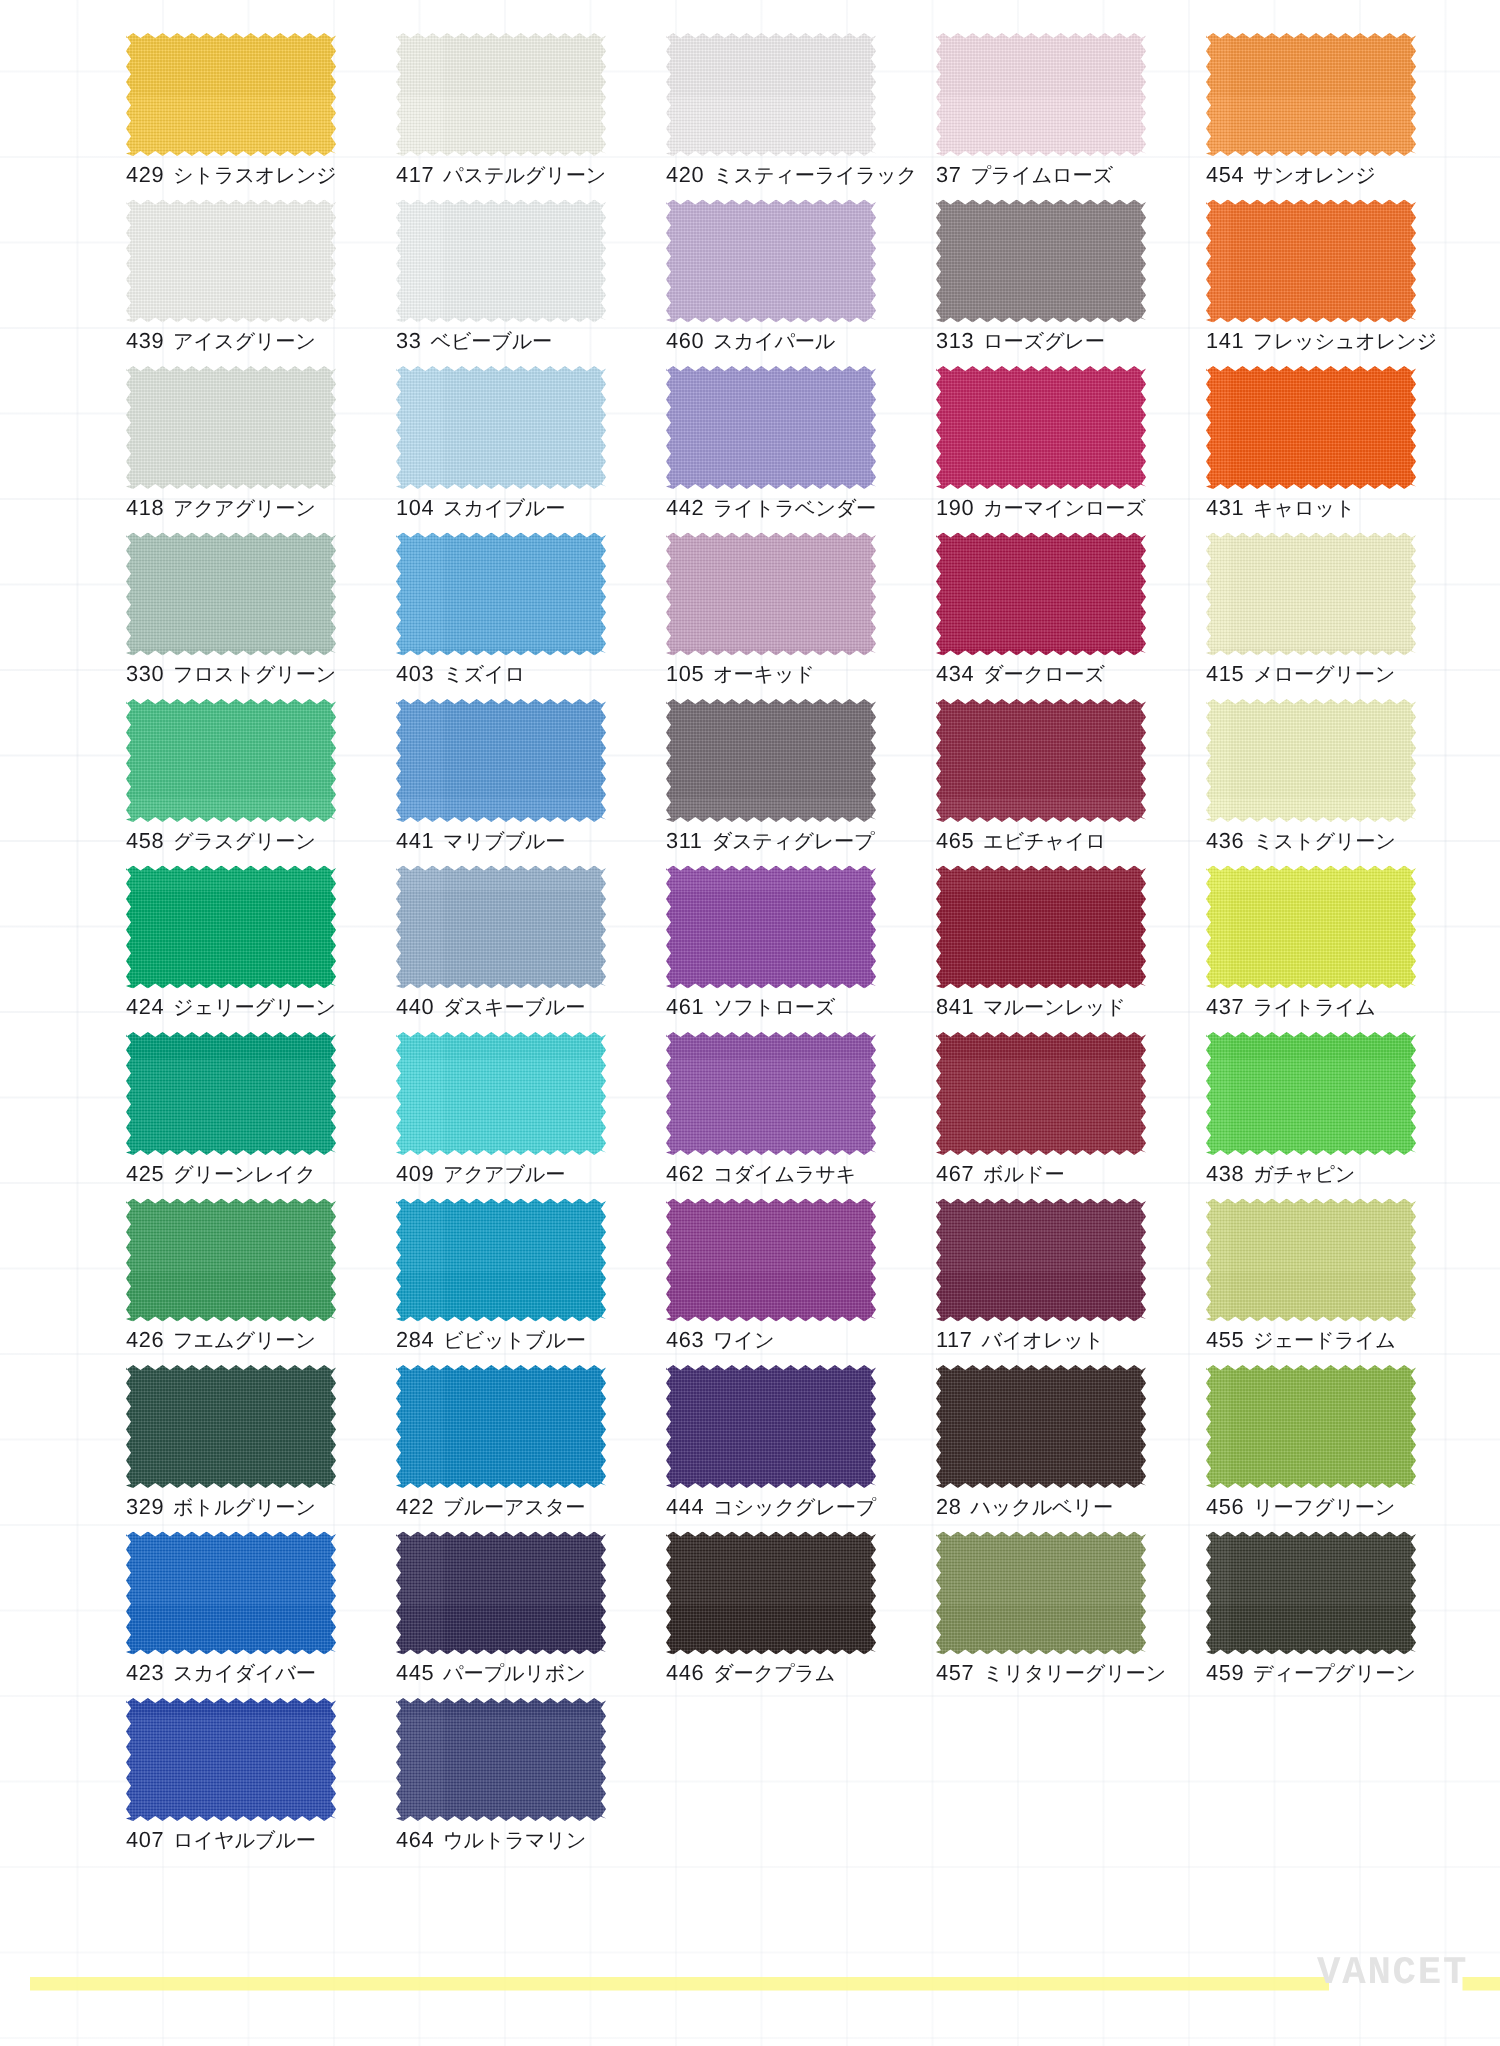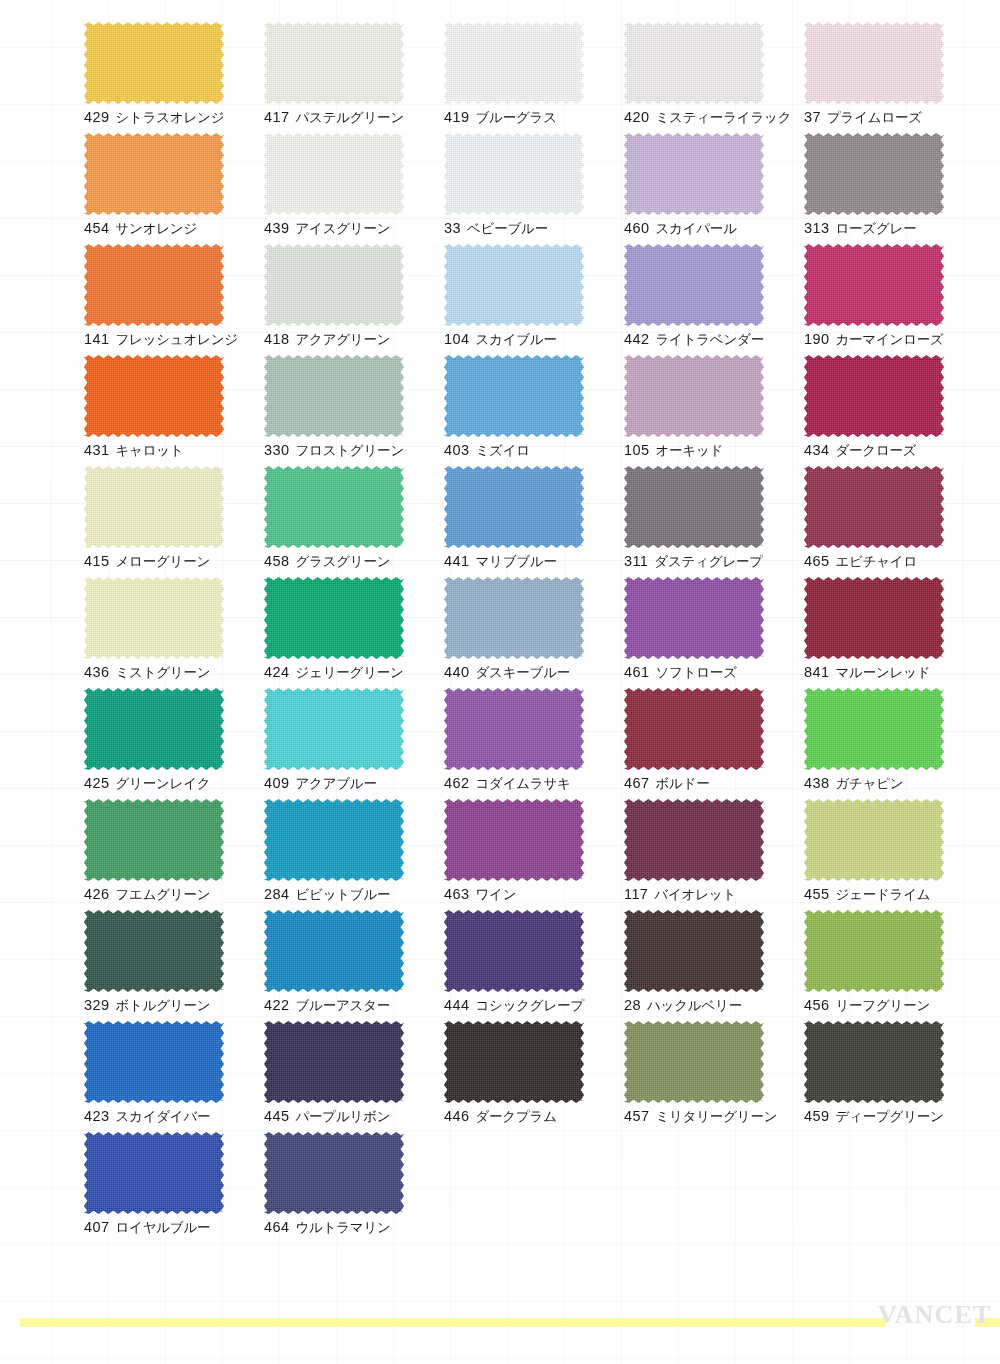--- a/index.html
+++ b/index.html
@@ -154,21 +154,21 @@
     filter: blur(0.4px);
   }
   #brand {
     position: absolute;
     left: 858px;
     top: 14px;
     font-size: 26px;
     font-weight: bold;
     letter-spacing: 1.2px;
     color: #e3e3e3;
-    font-family: Liberation Serif, serif;
+    font-family: Liberation Mono, monospace;
   }
 </style>
 </head>
 <body>
 
 <div id="page-bg"></div>
 <div id="page-bg2"></div>
 
 <div id="sheet">
   <div class="grid" id="swatch-grid">
@@ -179,26 +179,20 @@
         <div class="label"><span class="code">429</span><span class="nm">シトラスオレンジ</span></div>
       </div>
       <div class="cell">
         <div class="sw-wrap">
           <div class="swatch" style="--c: #eff0e7;"></div>
         </div>
         <div class="label"><span class="code">417</span><span class="nm">パステルグリーン</span></div>
       </div>
       <div class="cell">
         <div class="sw-wrap">
-          <div class="swatch" style="--c: #f4f5f3;"></div>
-        </div>
-        <div class="label"><span class="code">419</span><span class="nm">ブルーグラス</span></div>
-      </div>
-      <div class="cell">
-        <div class="sw-wrap">
           <div class="swatch" style="--c: #eeeced;"></div>
         </div>
         <div class="label"><span class="code">420</span><span class="nm">ミスティーライラック</span></div>
       </div>
       <div class="cell">
         <div class="sw-wrap">
           <div class="swatch" style="--c: #f3dde6;"></div>
         </div>
         <div class="label"><span class="code">37</span><span class="nm">プライムローズ</span></div>
       </div>
@@ -344,20 +338,26 @@
         <div class="sw-wrap">
           <div class="swatch" style="--c: #8e4aa7;"></div>
         </div>
         <div class="label"><span class="code">461</span><span class="nm">ソフトローズ</span></div>
       </div>
       <div class="cell">
         <div class="sw-wrap">
           <div class="swatch" style="--c: #8d1c35;"></div>
         </div>
         <div class="label"><span class="code">841</span><span class="nm">マルーンレッド</span></div>
+      </div>
+      <div class="cell">
+        <div class="sw-wrap">
+          <div class="swatch" style="--c: #e0ee4c;"></div>
+        </div>
+        <div class="label"><span class="code">437</span><span class="nm">ライトライム</span></div>
       </div>
       <div class="cell">
         <div class="sw-wrap">
           <div class="swatch" style="--c: #009e7a;"></div>
         </div>
         <div class="label"><span class="code">425</span><span class="nm">グリーンレイク</span></div>
       </div>
       <div class="cell">
         <div class="sw-wrap">
           <div class="swatch" style="--c: #46d3d7;"></div>

